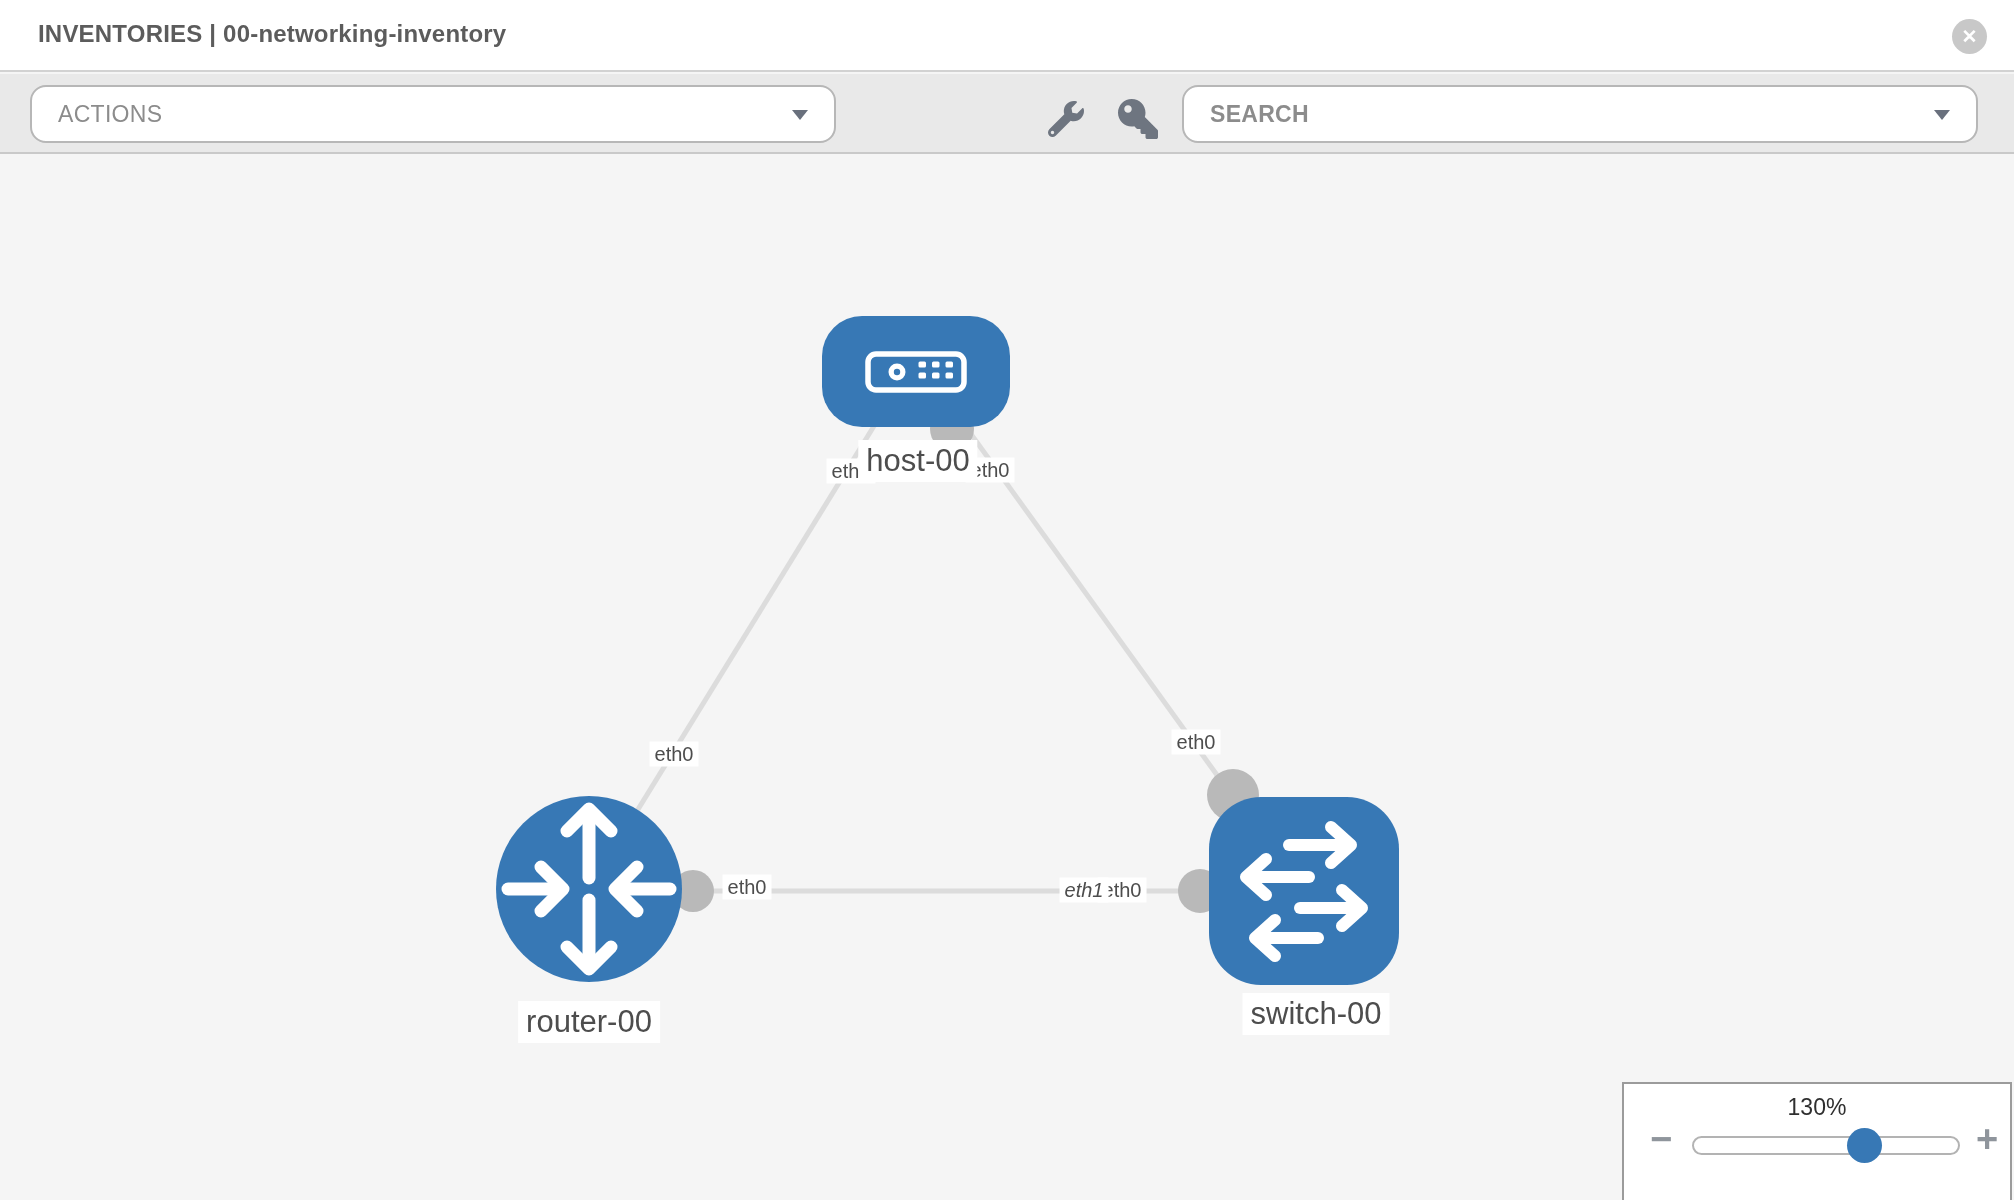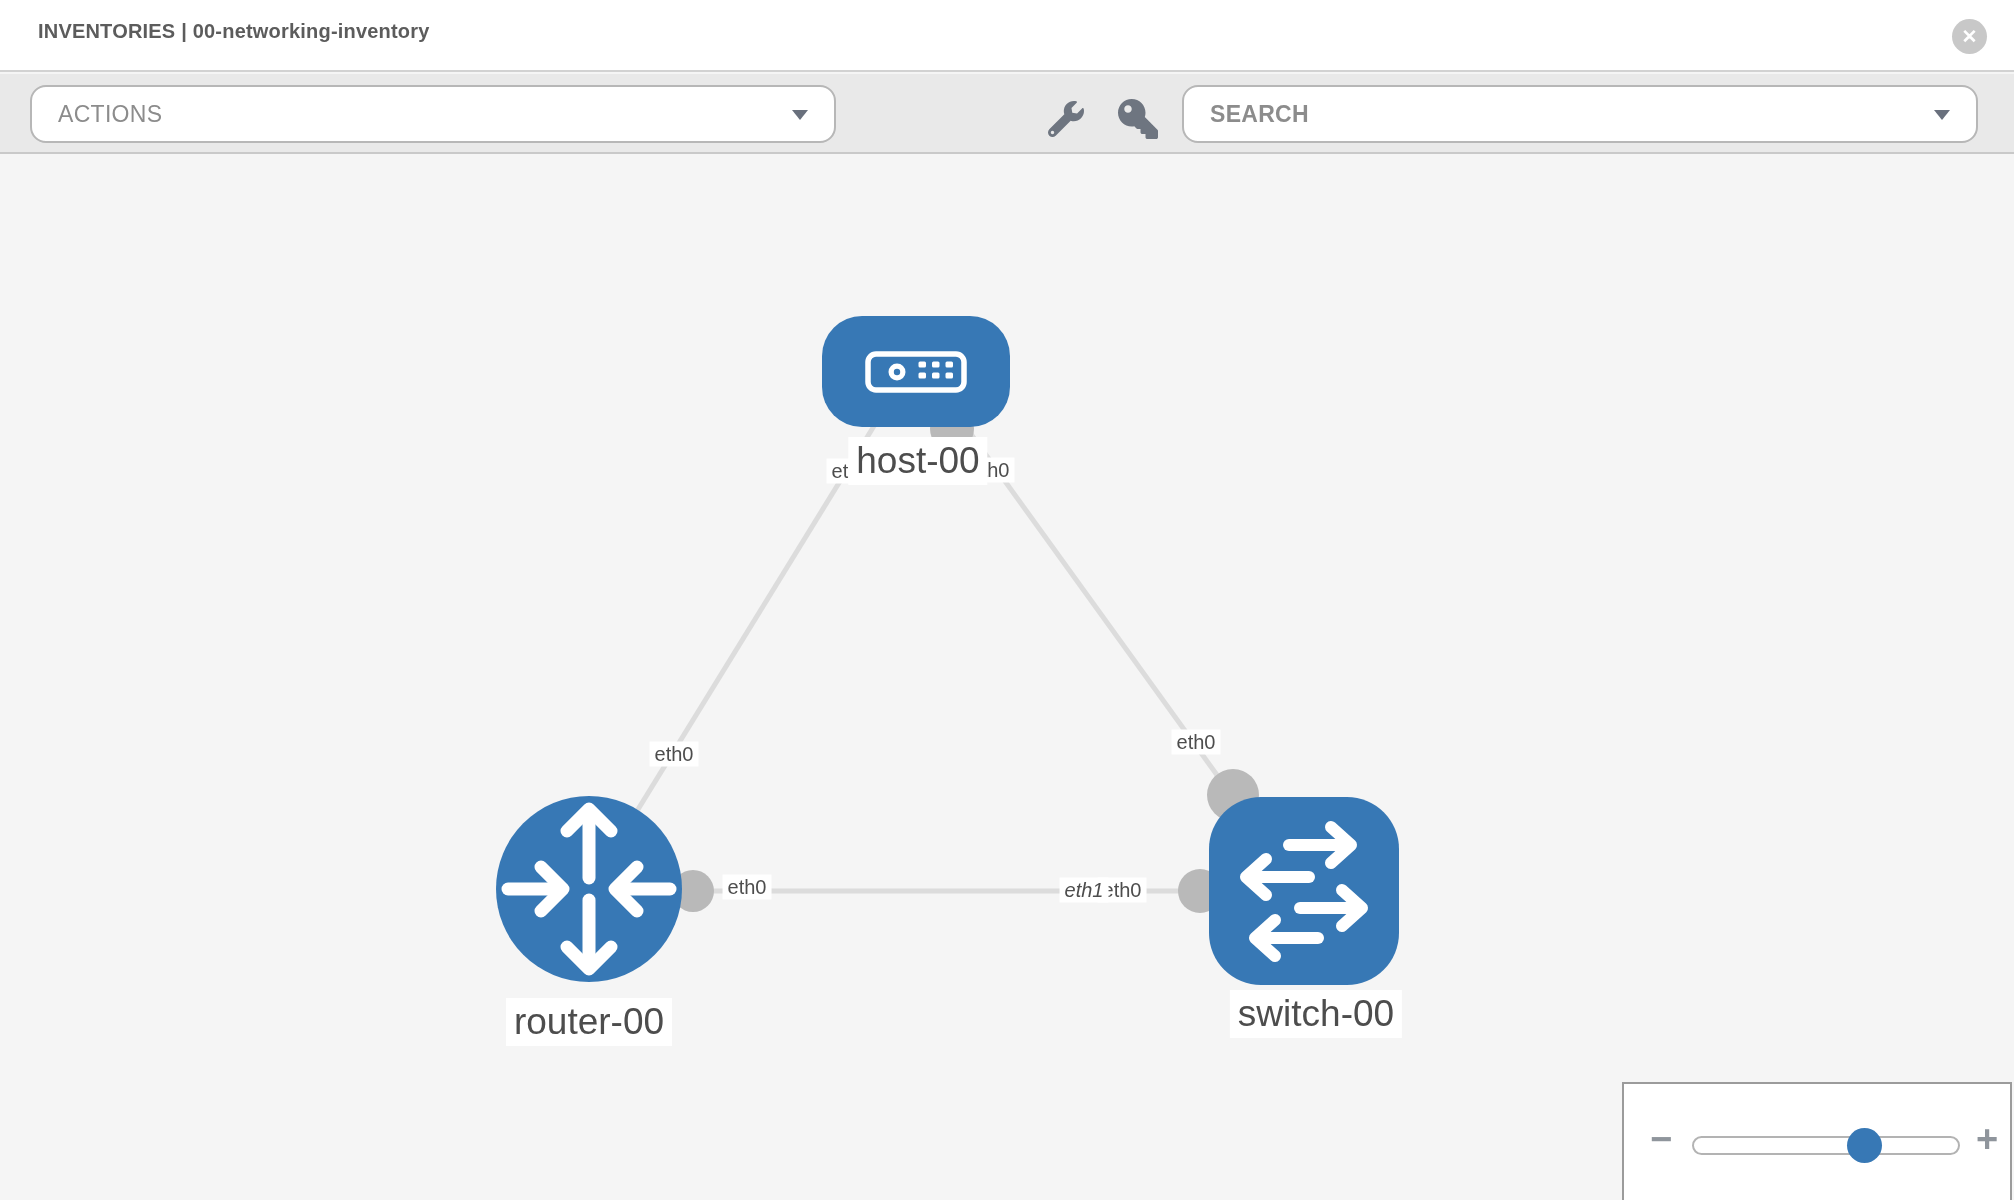--- a/index.html
+++ b/index.html
@@ -8,21 +8,21 @@
     --label-text:#4d4d4d; --muted-text:#8c8c8c; --header-text:#5c5c5c;
   }
   *{box-sizing:border-box; margin:0; padding:0;}
   html,body{width:2014px; height:1200px;}
   body{font-family:"Liberation Sans", sans-serif; background:#fff;}
   #app{position:relative; width:2014px; height:1200px; overflow:hidden; background:var(--canvas-bg);}
 
   
   .header{position:absolute; left:0; top:0; width:2014px; height:72px;
           background:var(--header-bg); border-bottom:2px solid #d2d2d2;}
-  .page-title{position:absolute; left:38px; top:20px; font-size:20px; font-weight:700;
+  .page-title{position:absolute; left:38px; top:20px; font-size:24px; font-weight:700;
               color:var(--header-text); letter-spacing:.2px;}
   .close-btn{position:absolute; right:27px; top:19px; width:35px; height:35px; border-radius:50%;
              background:#c8c8c8; color:#fff; display:flex; align-items:center; justify-content:center;
              font-size:19px; font-weight:700; cursor:pointer;}
 
   
   .toolbar{position:absolute; left:0; top:74px; width:2014px; height:80px;
            background:var(--toolbar-bg); border-bottom:2px solid #c9c9c9;}
   .select-box{position:absolute; top:11px; height:58px; background:#fff;
               border:2px solid #b7b7b7; border-radius:16px; display:flex; align-items:center;
@@ -36,21 +36,21 @@
   .tool-icon{position:absolute; top:27px; width:36px; height:36px; cursor:pointer;}
   .tool-icon svg{width:100%; height:100%; fill:var(--icon-gray);}
   .wrench{left:1048px;}
   .key{left:1118px; top:25px; width:40px; height:40px;}
 
   
   .canvas{position:absolute; left:0; top:156px; width:2014px; height:1044px; background:var(--canvas-bg);}
   .topology-svg{position:absolute; left:0; top:0;}
   .diagram-label{position:absolute; transform:translate(-50%,-50%); background:#fff;
                  color:var(--label-text); white-space:nowrap;}
-  .node-label{font-size:37px; padding:3px 8px;}
+  .node-label{font-size:31px; padding:3px 8px;}
   .iface-label{font-size:20px; padding:1px 5px;}
 
   
   .lbl-host{left:918px; top:305px;}
   .lbl-router{left:589px; top:858px;margin-top:8px;}
   .lbl-switch{left:1316px; top:858px;}
   .lbl-hr-host{left:851px; top:315px;}
   .lbl-hs-host{left:990px; top:314px;}
   .lbl-hr-router{left:674px; top:598px;}
   .lbl-rs-router{left:747px; top:731px;}
@@ -177,19 +177,20 @@
     <div class="diagram-label iface-label lbl-hs-switch">eth0</div>
     <div class="diagram-label iface-label lbl-rs-switch-back">eth0</div>
     <div class="diagram-label iface-label lbl-rs-switch-front">eth1</div>
 
     <div class="diagram-label node-label lbl-host">host-00</div>
     <div class="diagram-label node-label lbl-router">router-00</div>
     <div class="diagram-label node-label lbl-switch">switch-00</div>
   </div>
 
   <div class="zoom-panel">
+    <div class="zoom-value">130%</div>
     <div class="zoom-minus">−</div>
     <div class="zoom-track"></div>
     <div class="zoom-thumb"></div>
     <div class="zoom-plus">+</div>
   </div>
 
 </div>
 
 </body></html>

